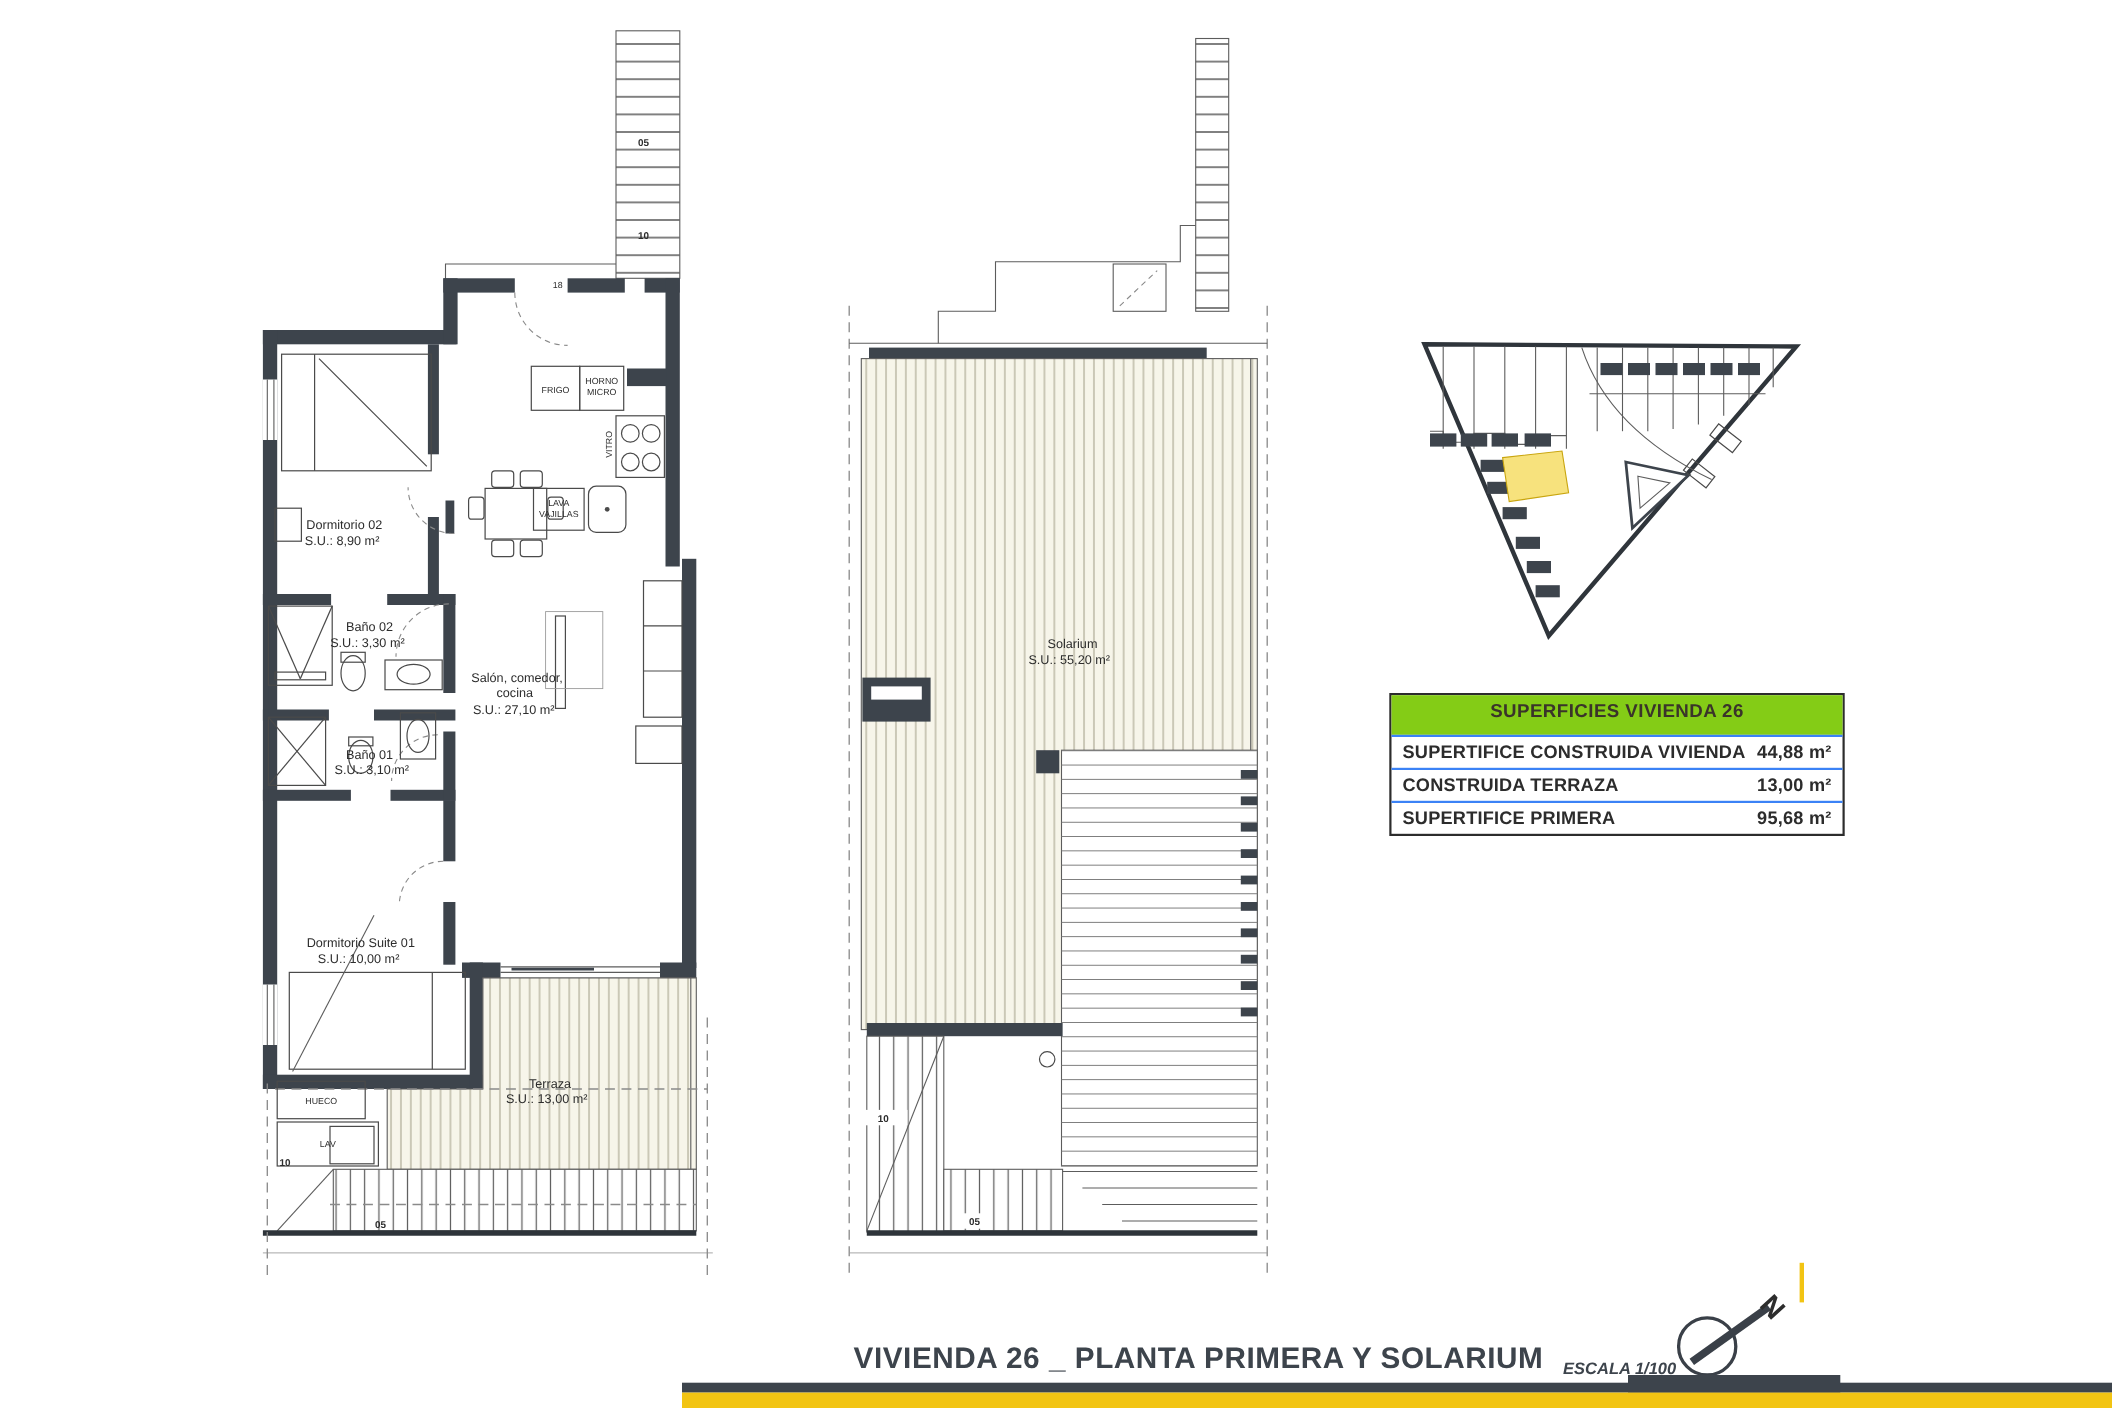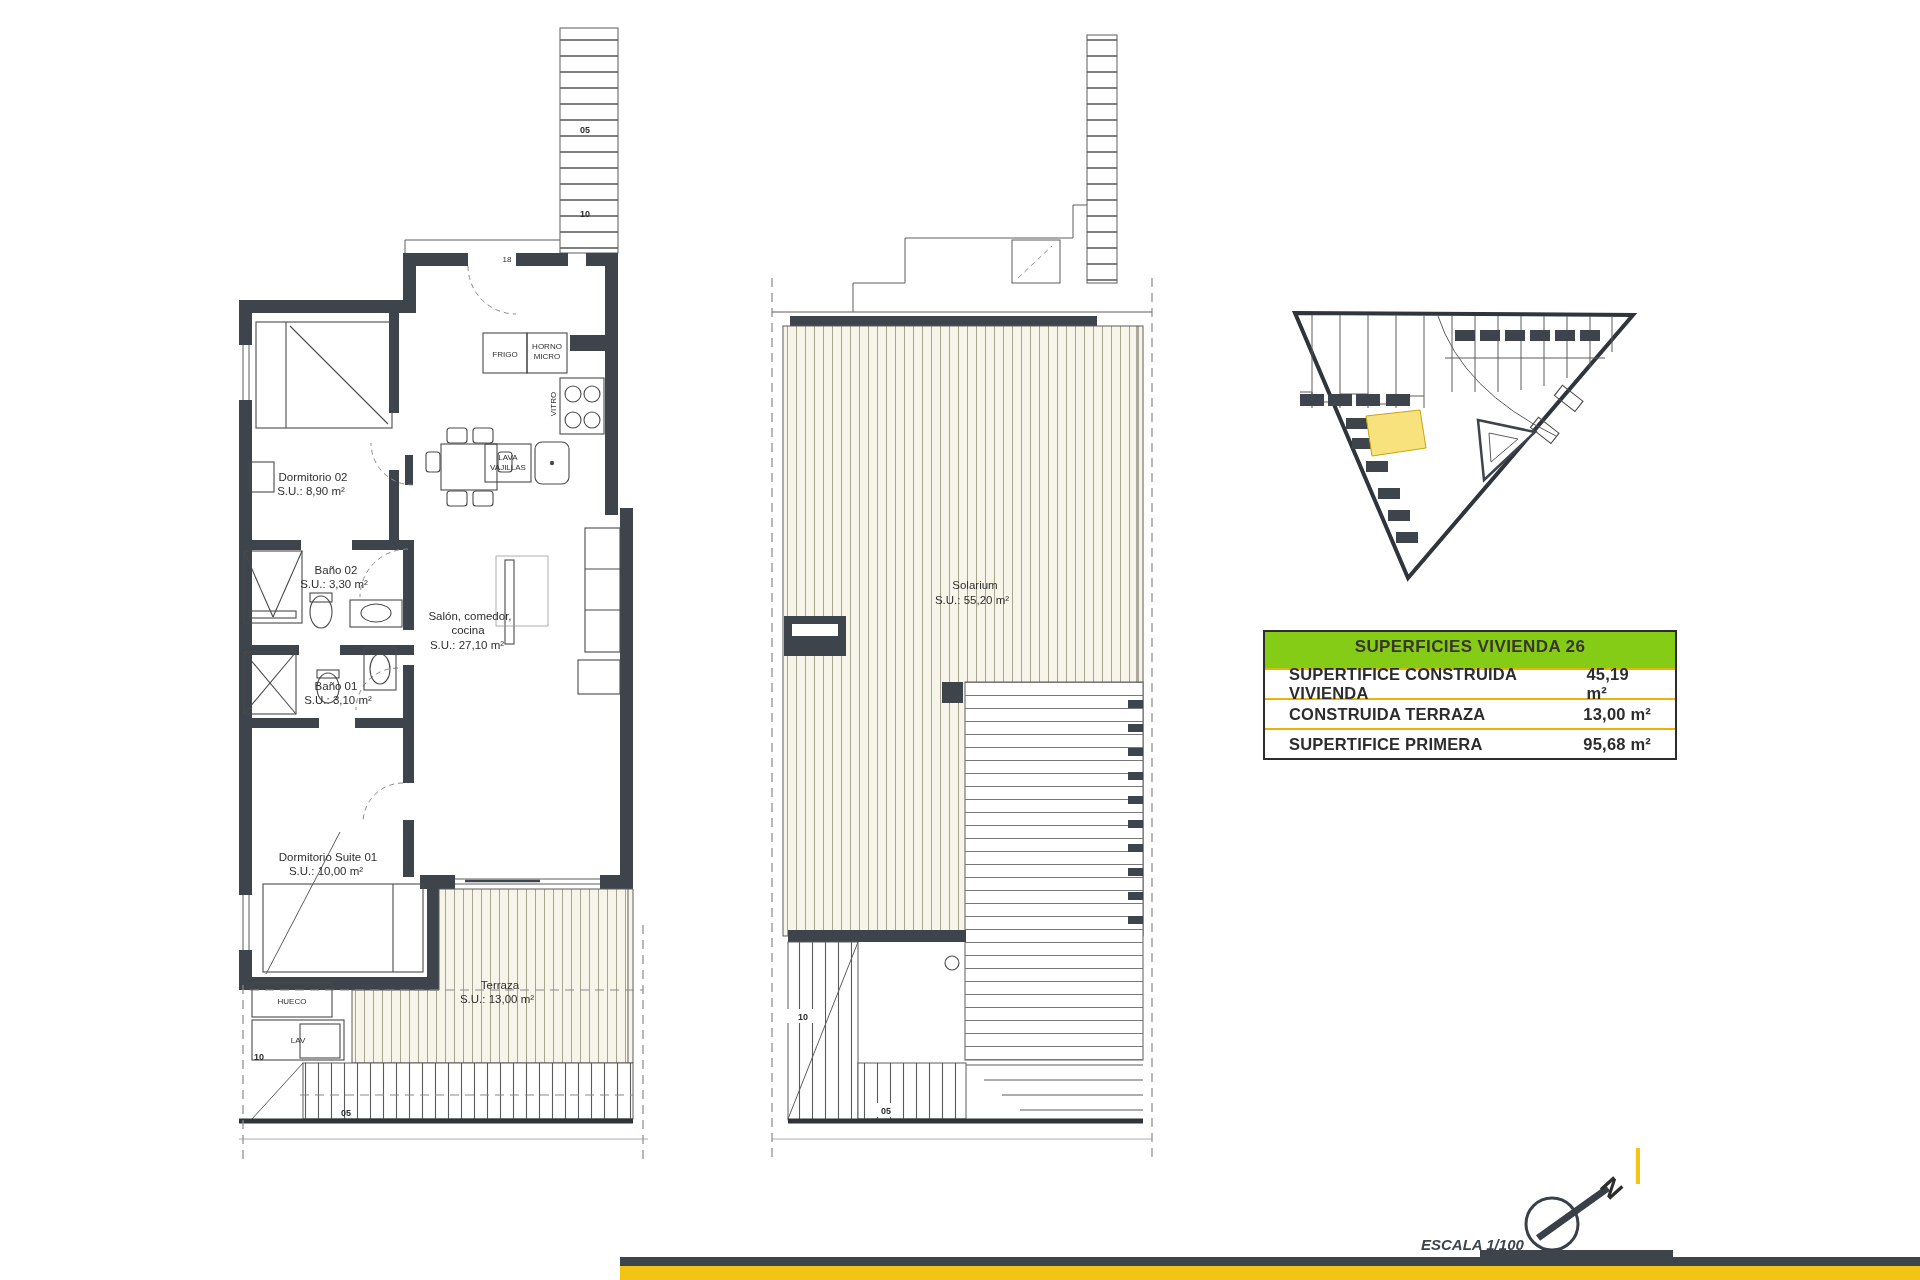--- a/index.html
+++ b/index.html
@@ -12,21 +12,21 @@
   svg .t{stroke:#5c5c5c;stroke-width:1;fill:none;}
   svg .w{fill:#3d444c;stroke:none;}
   svg .d{stroke:#8a8a8a;stroke-width:1.2;stroke-dasharray:9 6;fill:none;}
   svg .f{fill:none;stroke:#4a4a4a;stroke-width:1.1;}
   svg .fine{stroke:#9a9a9a;stroke-width:.8;fill:none;}
   svg .thick{stroke:#2e343a;stroke-width:5;fill:none;}
   svg .arc{stroke:#8a8a8a;stroke-width:1;stroke-dasharray:5 4;fill:none;}
 
   .areas-table{position:absolute;left:1263px;top:630px;width:414px;border:2px solid #2c2c2c;background:#fff;box-sizing:border-box;}
   .at-header{background:#84cc16;color:#3a342a;font-weight:bold;font-size:17px;text-align:center;height:36px;line-height:29px;letter-spacing:.4px;}
-  .at-row{display:flex;justify-content:space-between;align-items:center;border-top:2px solid #eab308;height:28px;padding:0 24px;font-weight:bold;font-size:16.5px;color:#2c2c2c;letter-spacing:.2px;}
+  .at-row{display:flex;justify-content:space-between;align-items:center;border-top:2px solid #3b82f6;height:28px;padding:0 10px;font-weight:bold;font-size:16.5px;color:#2c2c2c;letter-spacing:.2px;}
   .sheet-title{position:absolute;left:776px;top:1220px;font-size:27px;font-weight:bold;color:#3d444c;letter-spacing:.5px;white-space:nowrap;}
   .escala{position:absolute;left:1421px;top:1236px;font-size:15px;font-weight:bold;color:#3d444c;font-style:italic;}
   .bar-dark{position:absolute;left:620px;top:1257px;width:1300px;height:9px;background:#3d444c;}
   .bar-dark-thick{position:absolute;left:1480px;top:1250px;width:193px;height:16px;background:#3d444c;}
   .bar-yellow{position:absolute;left:620px;top:1266px;width:1300px;height:14px;background:#f2c413;}
   .yellow-tick{position:absolute;left:1636px;top:1148px;width:4px;height:36px;background:#f2c413;}
   .north{position:absolute;left:1505px;top:1162px;width:140px;height:105px;}
 </style>
 </head>
 <body>
@@ -294,32 +294,33 @@
     <g transform="rotate(38 1545,430)">
           <rect class="f" x="1532" y="424" width="26" height="13"></rect>
         </g>
   </g>
 </svg>
 
 <div class="areas-table">
   <div class="at-header">SUPERFICIES VIVIENDA 26</div>
   <div class="at-row">
     <span>SUPERTIFICE CONSTRUIDA VIVIENDA</span>
-    <span>45,19 m²</span>
+    <span>44,88 m²</span>
   </div>
   <div class="at-row">
     <span>CONSTRUIDA TERRAZA</span>
     <span>13,00 m²</span>
   </div>
   <div class="at-row">
     <span>SUPERTIFICE PRIMERA</span>
     <span>95,68 m²</span>
   </div>
 </div>
 
+<div class="sheet-title">VIVIENDA 26 _ PLANTA PRIMERA Y SOLARIUM</div>
 <div class="escala">ESCALA 1/100</div>
 
 <svg class="north" viewBox="0 0 140 105">
   <circle cx="47" cy="62" r="26" fill="none" stroke="#3a4048" stroke-width="3"></circle>
   <line x1="33" y1="76" x2="103" y2="26" stroke="#3a4048" stroke-width="7"></line>
   <text x="100" y="32" transform="rotate(48 100 32)" font-size="26" font-weight="bold" fill="#3a4048" text-anchor="middle">N</text>
 </svg>
 
 <div class="yellow-tick"></div>
 <div class="bar-dark"></div>

